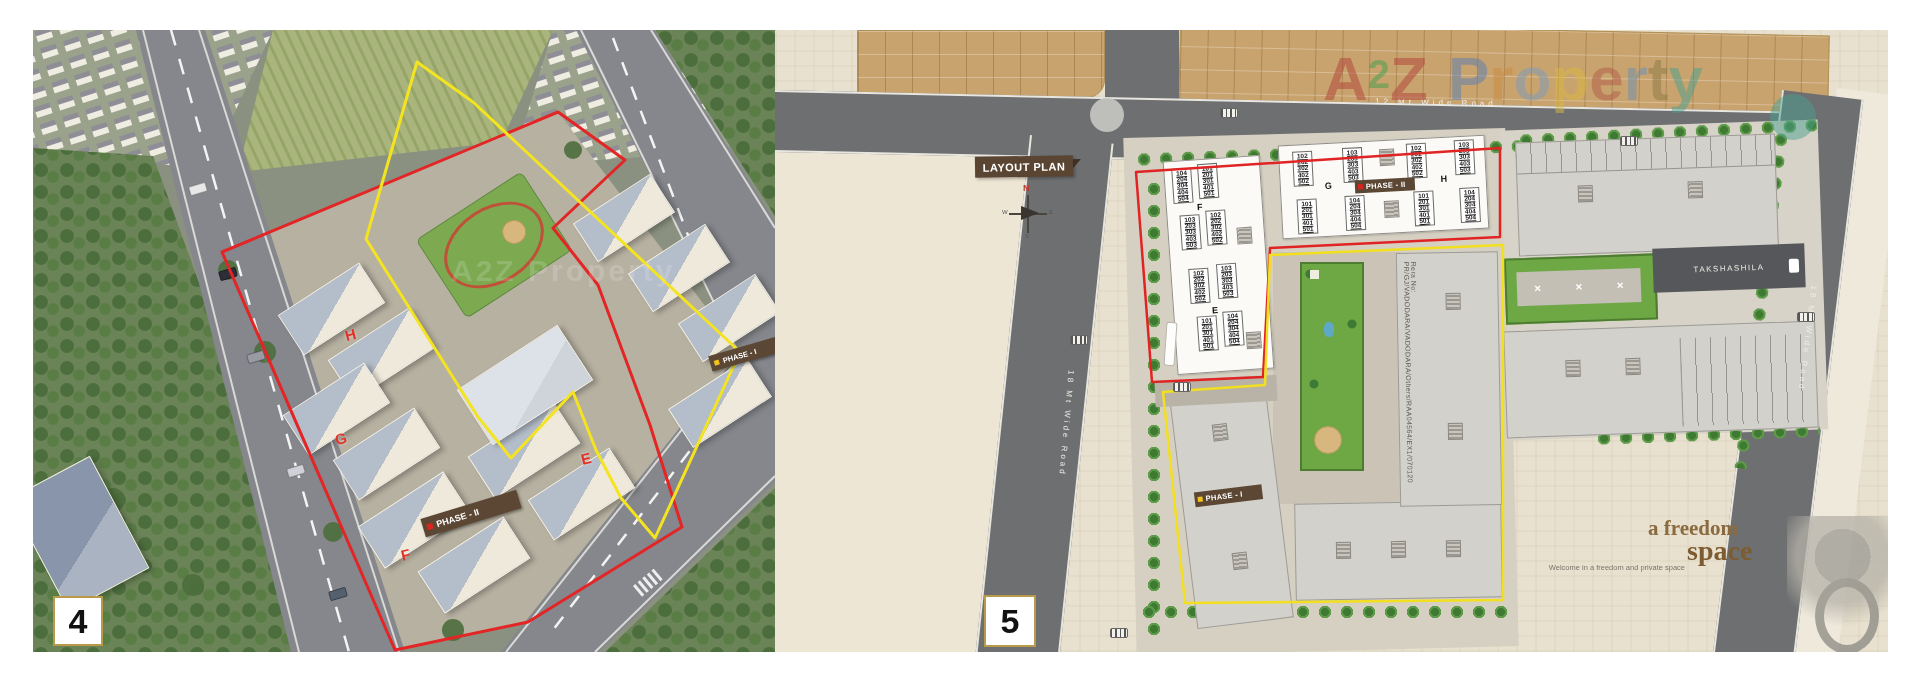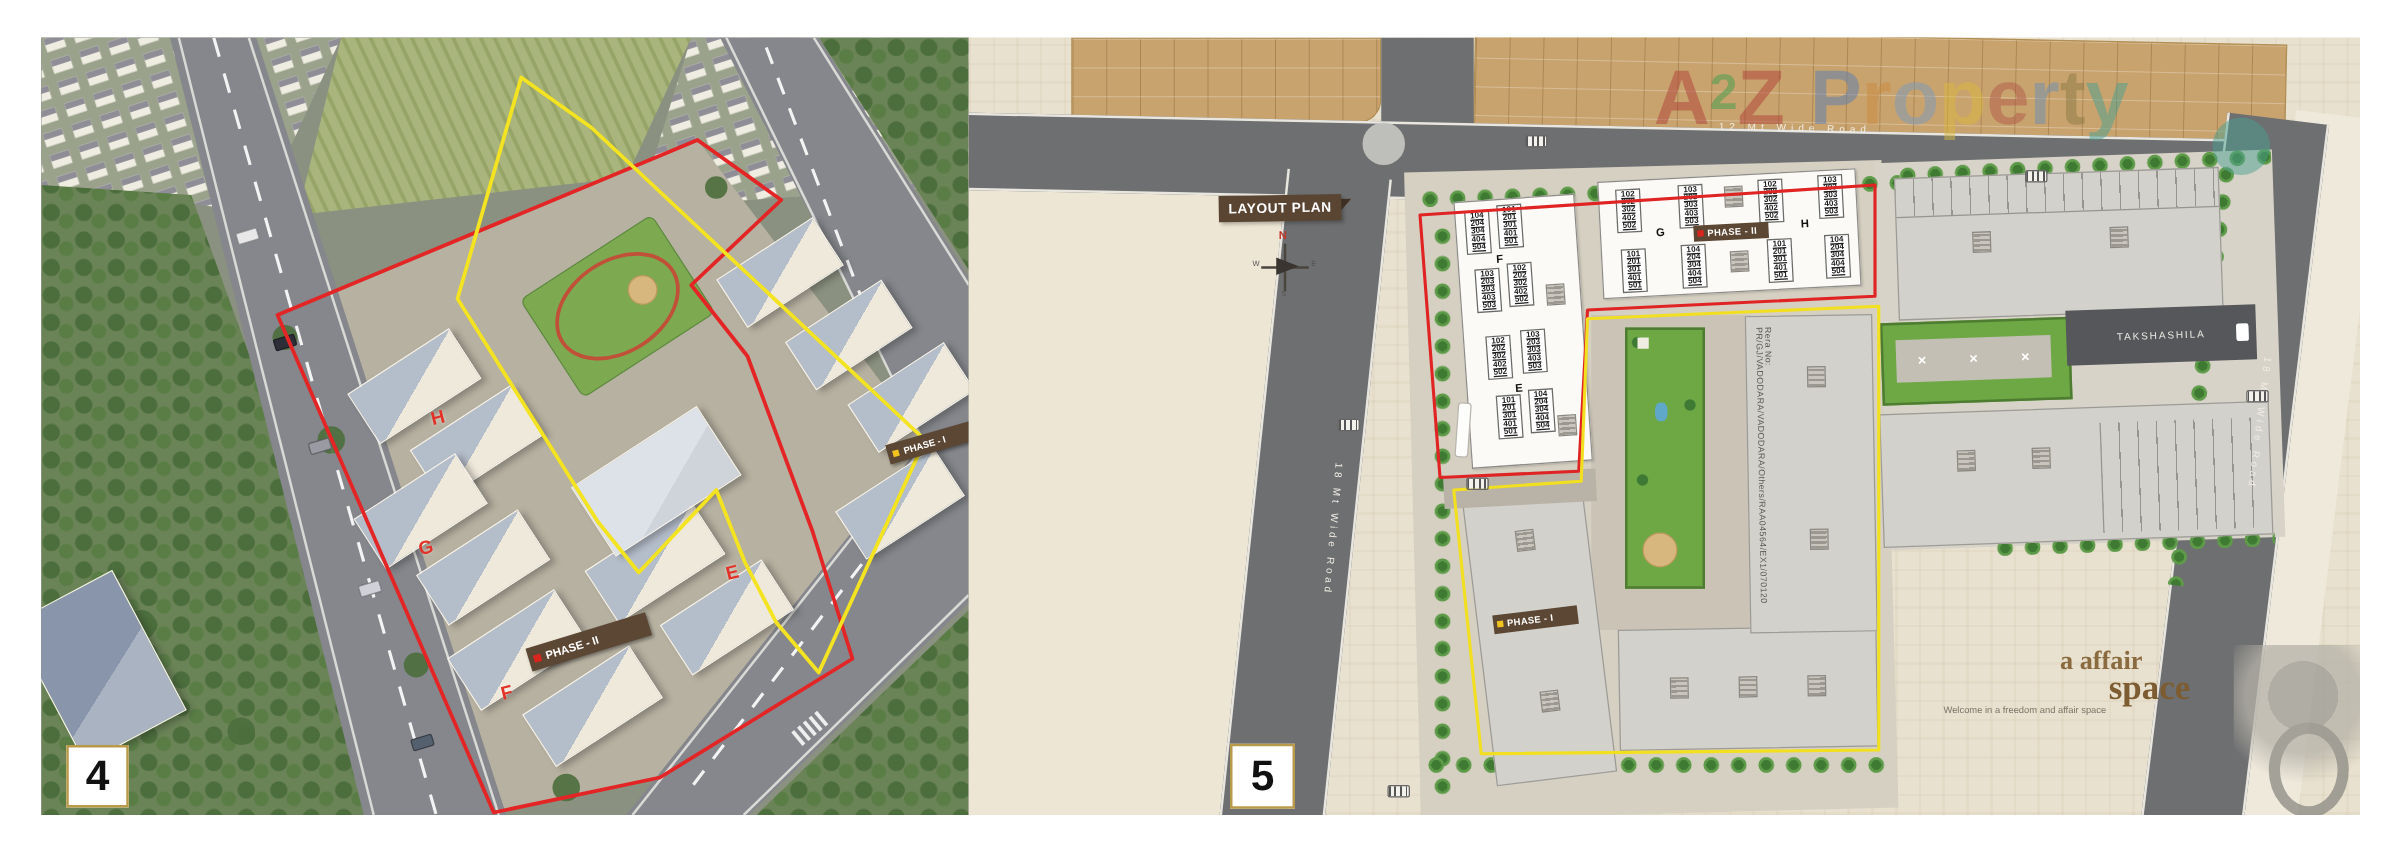--- a/index.html
+++ b/index.html
@@ -145,20 +145,21 @@
     <div class="car" style="left:190px;top:235px;background:#2e2e38;transform:rotate(73deg);"></div>
     <div class="car" style="left:218px;top:318px;background:#9a9aa2;transform:rotate(73deg);"></div>
     <div class="car" style="left:258px;top:432px;background:#d0d0d8;transform:rotate(73deg);"></div>
     <div class="car" style="left:300px;top:555px;background:#55606e;transform:rotate(73deg);"></div>
 
     <svg class="bnd" viewBox="0 0 742 622">
       <polygon points="189,222 525,82 592,130 520,198 565,255 617,395 649,497 495,592 362,620" fill="none" stroke="#e32526" stroke-width="3" stroke-linejoin="round"></polygon>
       <polygon points="384,32 440,72 707,322 622,508 588,468 563,420 540,362 478,428 445,387 333,209" fill="none" stroke="#f4e320" stroke-width="3" stroke-linejoin="round"></polygon>
     </svg>
 
+    <div class="faintwm" style="left:418px;top:224px;">A2Z Property</div>
 
     <div class="blet" style="left:312px;top:296px;">H</div>
     <div class="blet" style="left:302px;top:400px;">G</div>
     <div class="blet" style="left:368px;top:516px;">F</div>
     <div class="blet" style="left:548px;top:420px;">E</div>
     <div class="phbox" style="left:388px;top:474px;width:92px;height:19px;font-size:9px;font-weight:bold;transform:rotate(-17deg);">
       <span class="blt" style="background:#d9251d;"></span>
       <span>PHASE - II</span>
     </div>
     <div class="phbox" style="left:676px;top:316px;width:64px;height:16px;font-size:7.5px;font-weight:bold;transform:rotate(-16deg);">
@@ -375,22 +376,22 @@
     <div class="rlabel rlabelV" style="left:286px;top:340px;height:130px;transform:rotate(5deg);">18 Mt Wide Road</div>
     <div class="rlabel rlabelV" style="left:1026px;top:255px;height:140px;transform:rotate(7deg);">18 Mt Wide Road</div>
     <div class="gate" style="left:445px;top:78px;"></div>
     <div class="gate" style="left:845px;top:106px;"></div>
     <div class="gate" style="left:295px;top:305px;"></div>
     <div class="gate" style="left:335px;top:598px;"></div>
     <div class="gate" style="left:1022px;top:282px;"></div>
     <div class="gate" style="left:398px;top:352px;"></div>
     <div style="position:absolute;left:390px;top:292px;width:9px;height:42px;background:#fdfdfb;border:1px solid #b8b6ae;border-radius:3px;transform:rotate(4deg);"></div>
 
-    <div class="serif1" style="position:absolute;left:873px;top:486px;font-size:21px;">a affair</div>
+    <div class="serif1" style="position:absolute;left:873px;top:486px;font-size:21px;">a freedom</div>
     <div class="serif1" style="position:absolute;left:912px;top:505px;font-size:28px;color:#7c5c30;">space</div>
-    <div style="position:absolute;left:762px;top:533px;width:148px;font-size:7.5px;color:#7b7468;text-align:right;">Welcome in a freedom and affair space</div>
+    <div style="position:absolute;left:762px;top:533px;width:148px;font-size:7.5px;color:#7b7468;text-align:right;">Welcome in a freedom and private space</div>
     <div style="position:absolute;left:1012px;top:486px;width:101px;height:136px;opacity:.75;
                 background:radial-gradient(circle at 55% 30%,#9a9a92 0 28px,#b5b2a8 28px 46px,rgba(181,178,168,0) 70px);">
       <div style="position:absolute;left:28px;top:62px;width:46px;height:58px;border:9px solid #8a8a82;border-radius:50%;"></div>
     </div>
     <div class="numbox" style="left:209px;top:565px;width:48px;height:48px;">5</div>
   </div>
 </div>
 
 </body></html>

